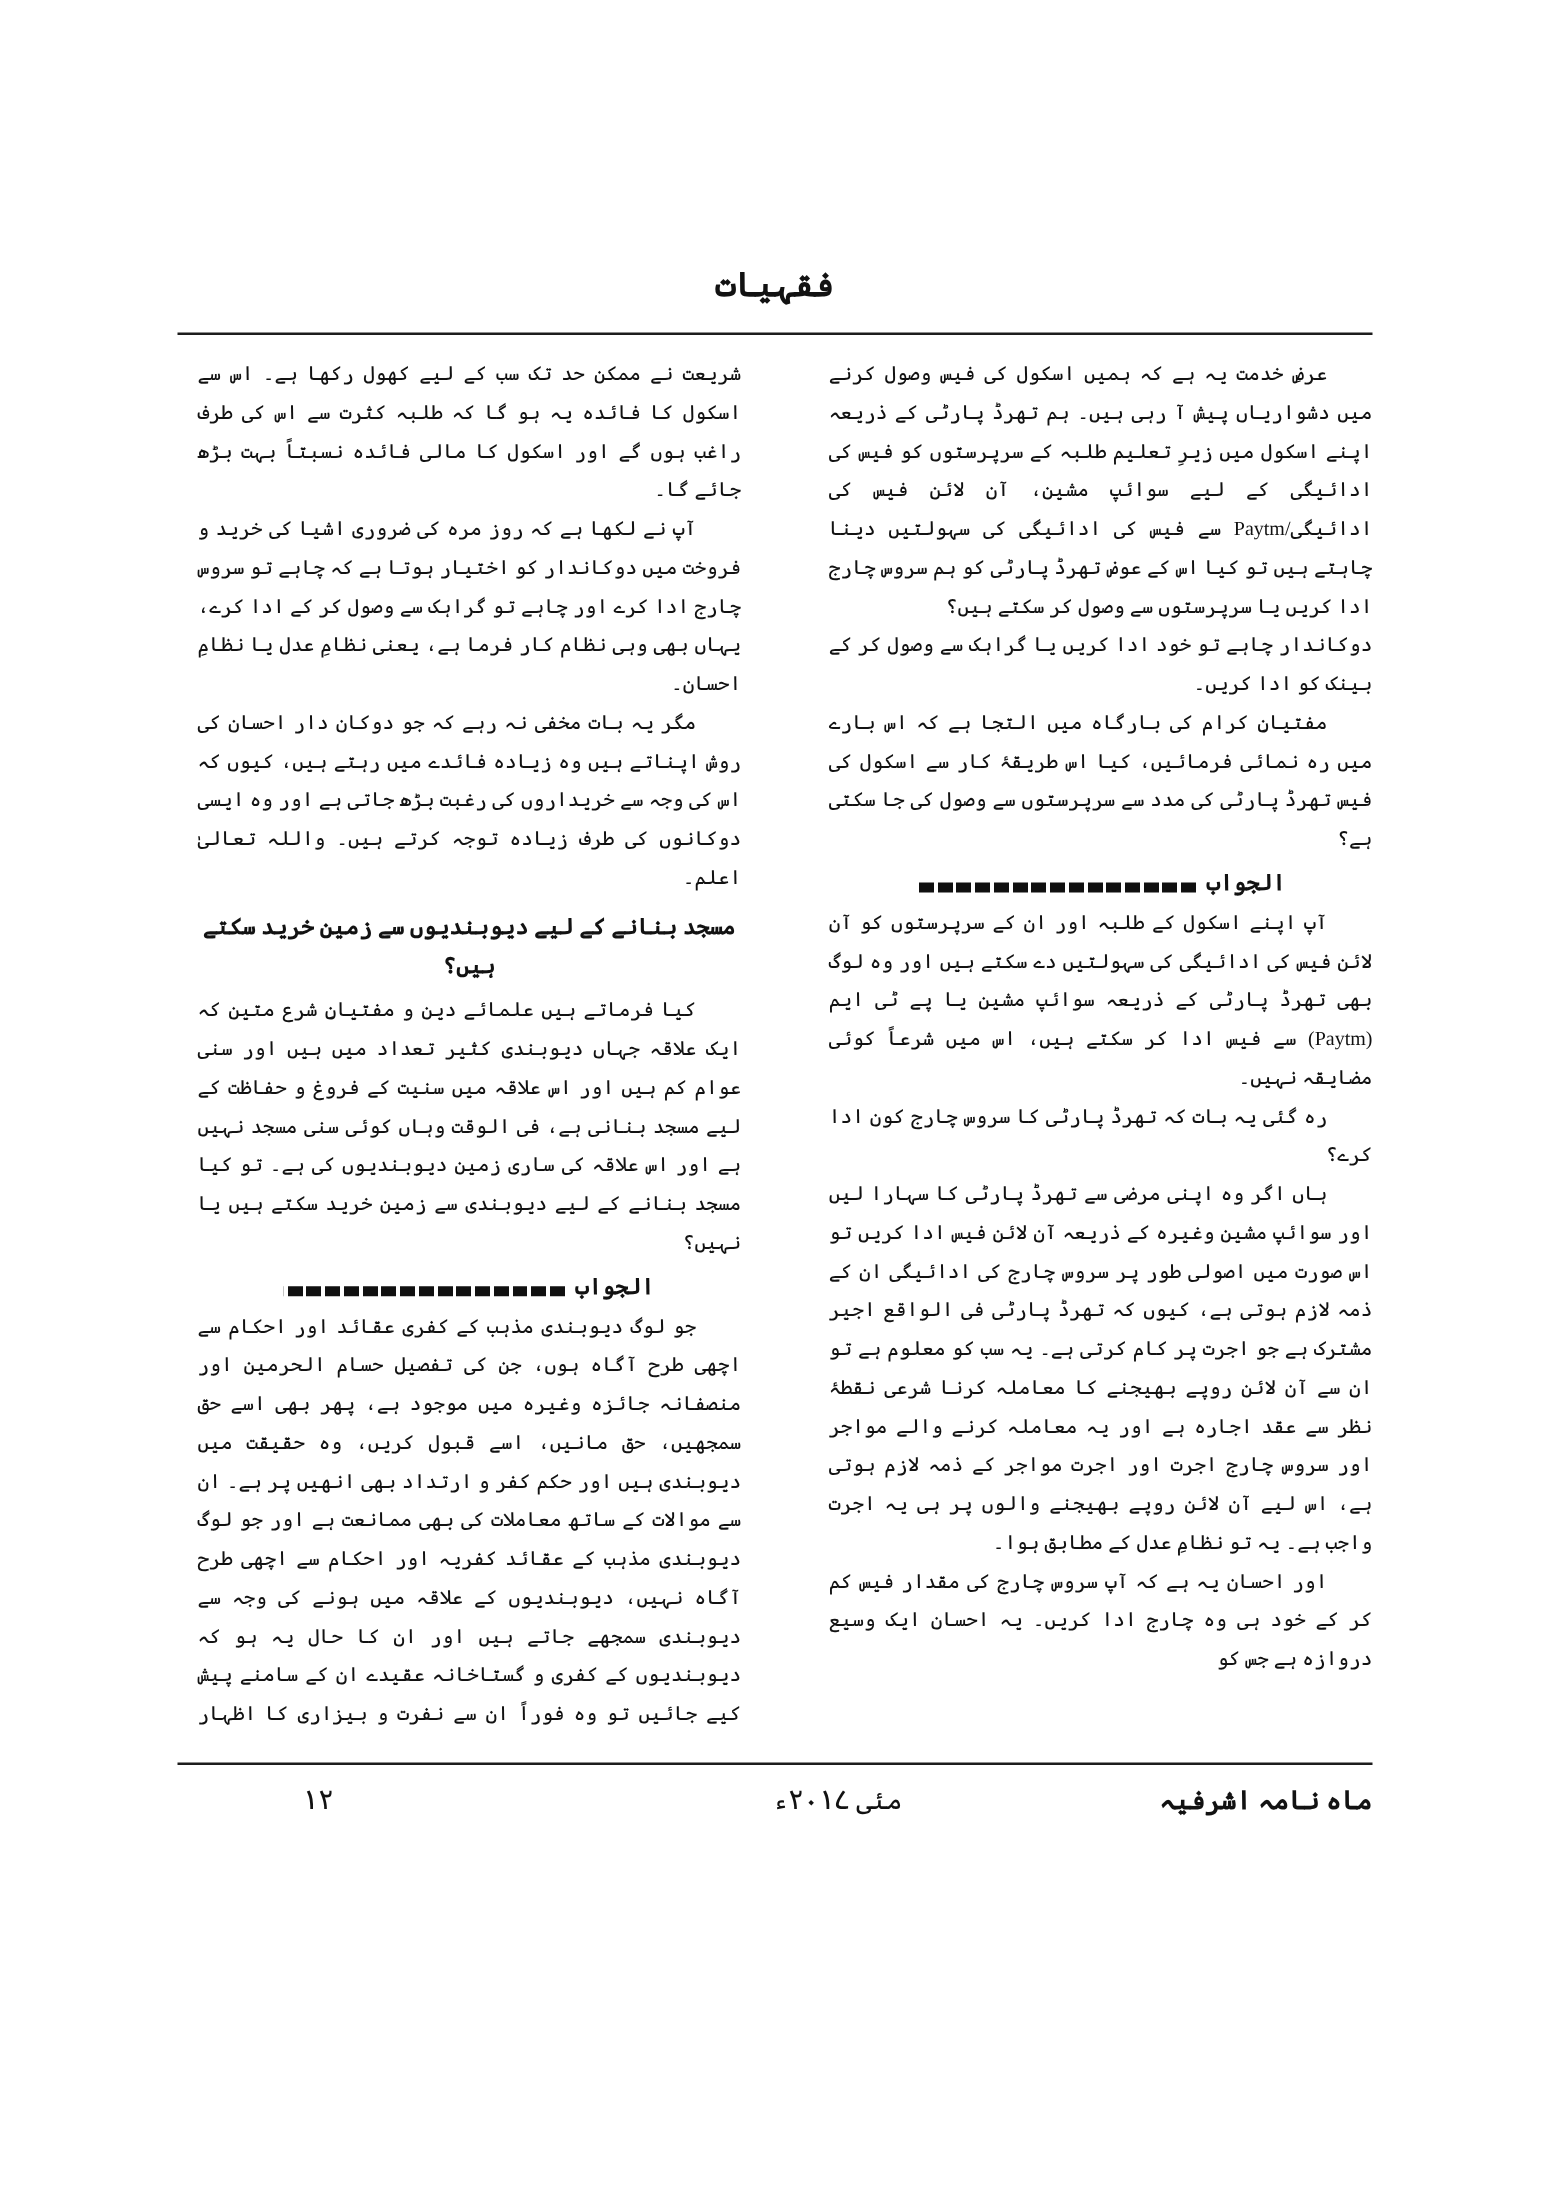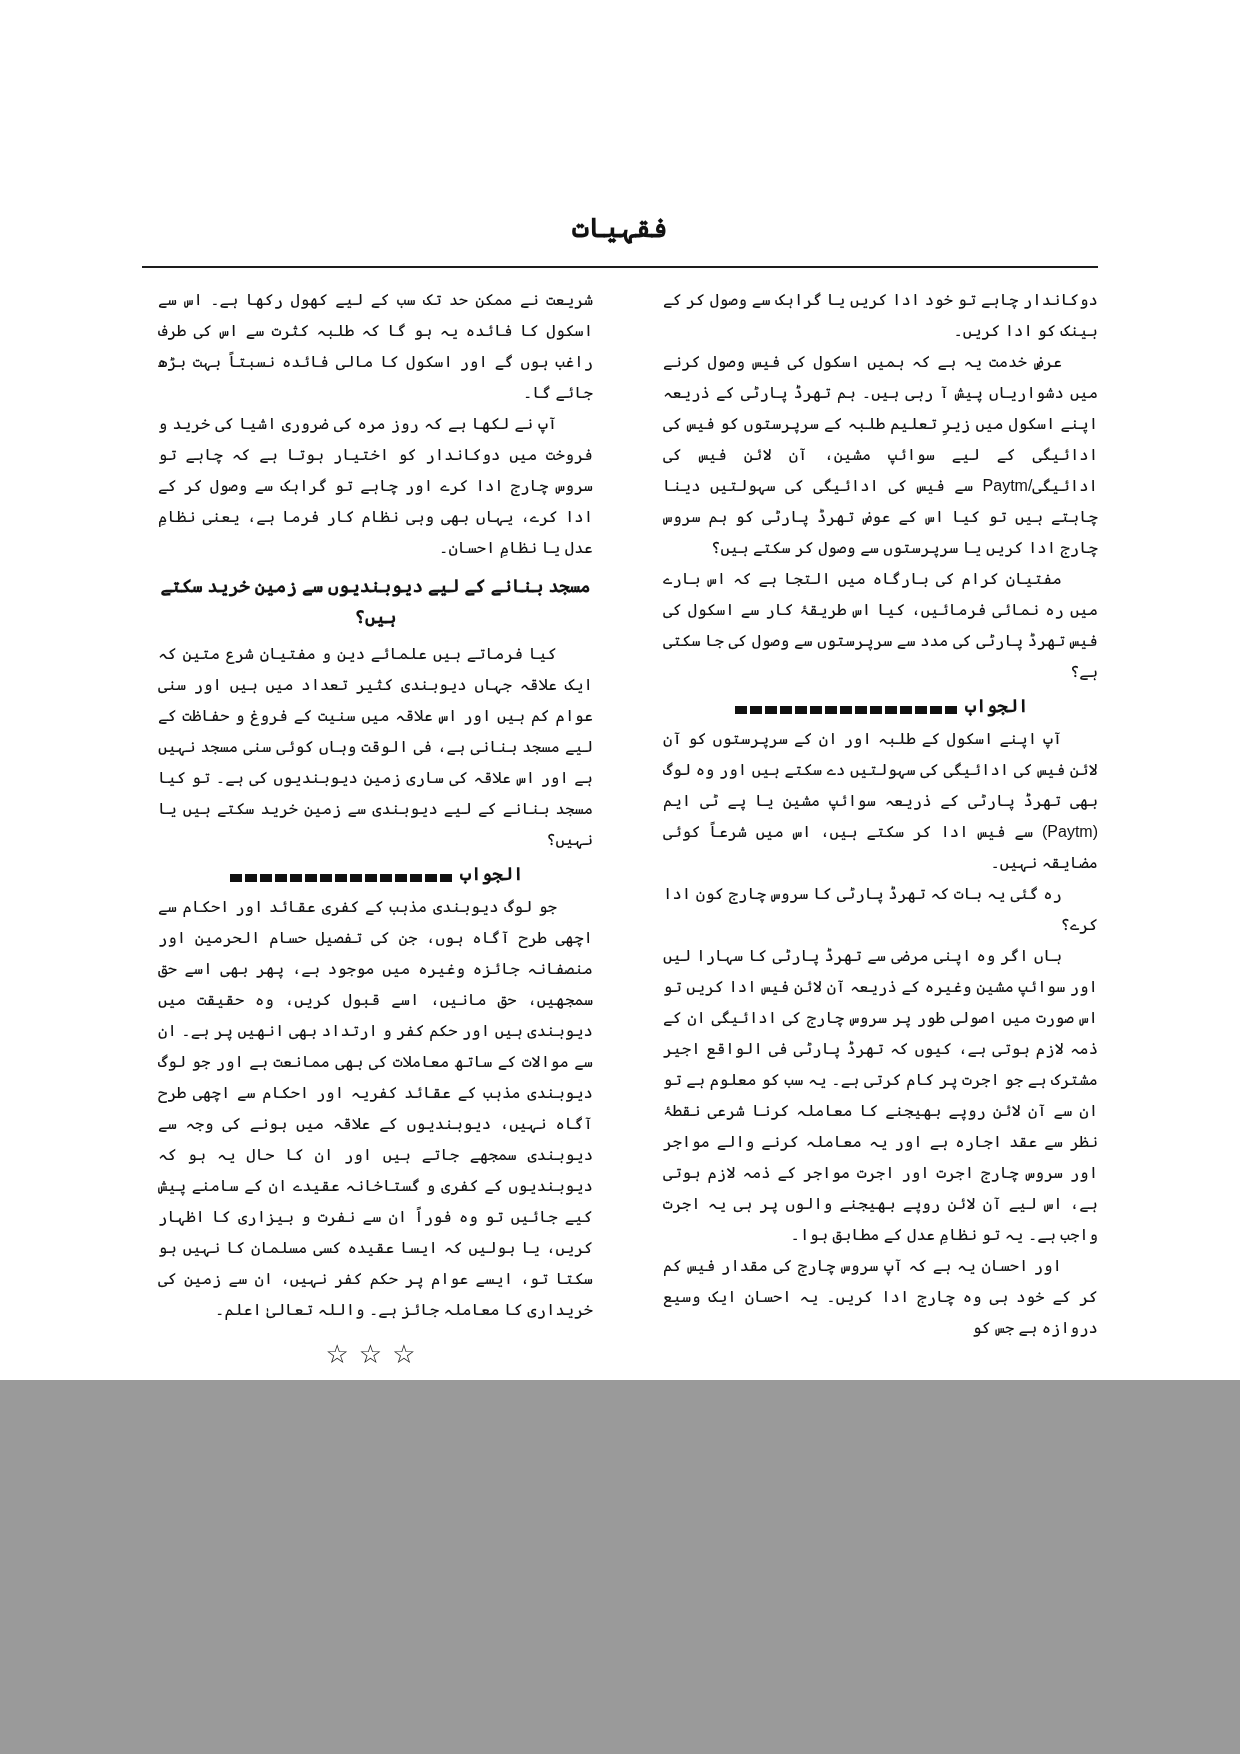--- a/index.html
+++ b/index.html
@@ -1,22 +1,22 @@
 <!DOCTYPE html>
 <html lang="ur" dir="rtl"><head>
 <meta charset="utf-8">
 <style>
   html,body { margin:0; padding:0; background:#9a9a9a; }
   .page {
     position:relative;
-    width:1240px; height:1380px;
+    width:1240px; height:1754px;
     margin:0 auto;
     background:#ffffff;
     direction:rtl;
-    font-family:Liberation Sans, sans-serif;
+    font-family:Liberation Serif, serif;
     color:#121212;
     overflow:hidden;
   }
   .header-title {
     position:absolute; top:212px; left:0; right:0;
     text-align:center;
     font-size:27px; font-weight:bold;
     letter-spacing:1px;
   }
   .header-rule {
@@ -79,36 +79,37 @@
 <body>
 
 <div class="page">
 
   <div class="header-title">فقہیات</div>
   <div class="header-rule"></div>
 
   <div class="columns">
 
     <div class="col">
+      <p class="para">عرضِ خدمت یہ ہے کہ ہمیں اسکول کی فیس وصول کرنے میں دشواریاں پیش آ رہی ہیں۔ ہم تھرڈ پارٹی کے ذریعہ اپنے اسکول میں زیرِ تعلیم طلبہ کے سرپرستوں کو فیس کی ادائیگی کے لیے سوائپ مشین، آن لائن فیس کی ادائیگی/Paytm سے فیس کی ادائیگی کی سہولتیں دینا چاہتے ہیں تو کیا اس کے عوض تھرڈ پارٹی کو ہم سروس چارج ادا کریں یا سرپرستوں سے وصول کر سکتے ہیں؟</p>
       <p class="para no-indent">دوکاندار چاہے تو خود ادا کریں یا گراہک سے وصول کر کے بینک کو ادا کریں۔</p>
-      <p class="para">عرضِ خدمت یہ ہے کہ ہمیں اسکول کی فیس وصول کرنے میں دشواریاں پیش آ رہی ہیں۔ ہم تھرڈ پارٹی کے ذریعہ اپنے اسکول میں زیرِ تعلیم طلبہ کے سرپرستوں کو فیس کی ادائیگی کے لیے سوائپ مشین، آن لائن فیس کی ادائیگی/Paytm سے فیس کی ادائیگی کی سہولتیں دینا چاہتے ہیں تو کیا اس کے عوض تھرڈ پارٹی کو ہم سروس چارج ادا کریں یا سرپرستوں سے وصول کر سکتے ہیں؟</p>
       <p class="para">مفتیانِ کرام کی بارگاہ میں التجا ہے کہ اس بارے میں رہ نمائی فرمائیں، کیا اس طریقۂ کار سے اسکول کی فیس تھرڈ پارٹی کی مدد سے سرپرستوں سے وصول کی جا سکتی ہے؟</p>
       <div class="answer-heading">
         <span class="word">الجواب</span>
         <span class="bar"></span>
       </div>
       <p class="para">آپ اپنے اسکول کے طلبہ اور ان کے سرپرستوں کو آن لائن فیس کی ادائیگی کی سہولتیں دے سکتے ہیں اور وہ لوگ بھی تھرڈ پارٹی کے ذریعہ سوائپ مشین یا پے ٹی ایم (Paytm) سے فیس ادا کر سکتے ہیں، اس میں شرعاً کوئی مضایقہ نہیں۔</p>
       <p class="para">رہ گئی یہ بات کہ تھرڈ پارٹی کا سروس چارج کون ادا کرے؟</p>
       <p class="para">ہاں اگر وہ اپنی مرضی سے تھرڈ پارٹی کا سہارا لیں اور سوائپ مشین وغیرہ کے ذریعہ آن لائن فیس ادا کریں تو اس صورت میں اصولی طور پر سروس چارج کی ادائیگی ان کے ذمہ لازم ہوتی ہے، کیوں کہ تھرڈ پارٹی فی الواقع اجیر مشترک ہے جو اجرت پر کام کرتی ہے۔ یہ سب کو معلوم ہے تو ان سے آن لائن روپے بھیجنے کا معاملہ کرنا شرعی نقطۂ نظر سے عقد اجارہ ہے اور یہ معاملہ کرنے والے مواجر اور سروس چارج اجرت اور اجرت مواجر کے ذمہ لازم ہوتی ہے، اس لیے آن لائن روپے بھیجنے والوں پر ہی یہ اجرت واجب ہے۔ یہ تو نظامِ عدل کے مطابق ہوا۔</p>
       <p class="para">اور احسان یہ ہے کہ آپ سروس چارج کی مقدار فیس کم کر کے خود ہی وہ چارج ادا کریں۔ یہ احسان ایک وسیع دروازہ ہے جس کو</p>
     </div>
 
     <div class="col">
       <p class="para no-indent">شریعت نے ممکن حد تک سب کے لیے کھول رکھا ہے۔ اس سے اسکول کا فائدہ یہ ہو گا کہ طلبہ کثرت سے اس کی طرف راغب ہوں گے اور اسکول کا مالی فائدہ نسبتاً بہت بڑھ جائے گا۔</p>
       <p class="para">آپ نے لکھا ہے کہ روز مرہ کی ضروری اشیا کی خرید و فروخت میں دوکاندار کو اختیار ہوتا ہے کہ چاہے تو سروس چارج ادا کرے اور چاہے تو گراہک سے وصول کر کے ادا کرے، یہاں بھی وہی نظام کار فرما ہے، یعنی نظامِ عدل یا نظامِ احسان۔</p>
+      <p class="para">مگر یہ بات مخفی نہ رہے کہ جو دوکان دار احسان کی روش اپناتے ہیں وہ زیادہ فائدے میں رہتے ہیں، کیوں کہ اس کی وجہ سے خریداروں کی رغبت بڑھ جاتی ہے اور وہ ایسی دوکانوں کی طرف زیادہ توجہ کرتے ہیں۔ واللہ تعالیٰ اعلم۔</p>
       <div class="question-heading">مسجد بنانے کے لیے دیوبندیوں سے زمین خرید سکتے ہیں؟</div>
       <p class="para">کیا فرماتے ہیں علمائے دین و مفتیانِ شرع متین کہ ایک علاقہ جہاں دیوبندی کثیر تعداد میں ہیں اور سنی عوام کم ہیں اور اس علاقہ میں سنیت کے فروغ و حفاظت کے لیے مسجد بنانی ہے، فی الوقت وہاں کوئی سنی مسجد نہیں ہے اور اس علاقہ کی ساری زمین دیوبندیوں کی ہے۔ تو کیا مسجد بنانے کے لیے دیوبندی سے زمین خرید سکتے ہیں یا نہیں؟</p>
       <div class="answer-heading">
         <span class="word">الجواب</span>
         <span class="bar"></span>
       </div>
       <p class="para">جو لوگ دیوبندی مذہب کے کفری عقائد اور احکام سے اچھی طرح آگاہ ہوں، جن کی تفصیل حسام الحرمین اور منصفانہ جائزہ وغیرہ میں موجود ہے، پھر بھی اسے حق سمجھیں، حق مانیں، اسے قبول کریں، وہ حقیقت میں دیوبندی ہیں اور حکم کفر و ارتداد بھی انھیں پر ہے۔ ان سے موالات کے ساتھ معاملات کی بھی ممانعت ہے اور جو لوگ دیوبندی مذہب کے عقائد کفریہ اور احکام سے اچھی طرح آگاہ نہیں، دیوبندیوں کے علاقہ میں ہونے کی وجہ سے دیوبندی سمجھے جاتے ہیں اور ان کا حال یہ ہو کہ دیوبندیوں کے کفری و گستاخانہ عقیدے ان کے سامنے پیش کیے جائیں تو وہ فوراً ان سے نفرت و بیزاری کا اظہار کریں، یا بولیں کہ ایسا عقیدہ کسی مسلمان کا نہیں ہو سکتا تو، ایسے عوام پر حکم کفر نہیں، ان سے زمین کی خریداری کا معاملہ جائز ہے۔ واللہ تعالیٰ اعلم۔</p>
       <div class="para stars">☆☆☆</div>
     </div>
 

